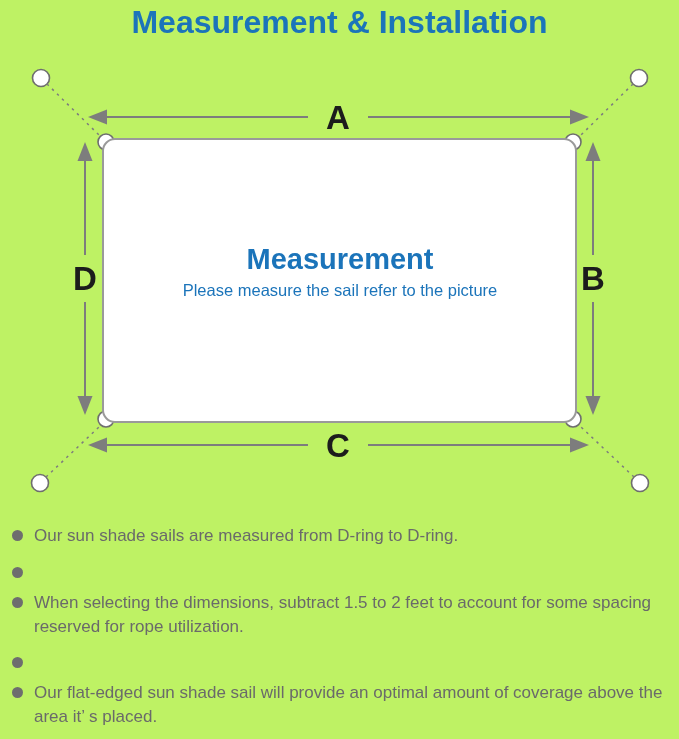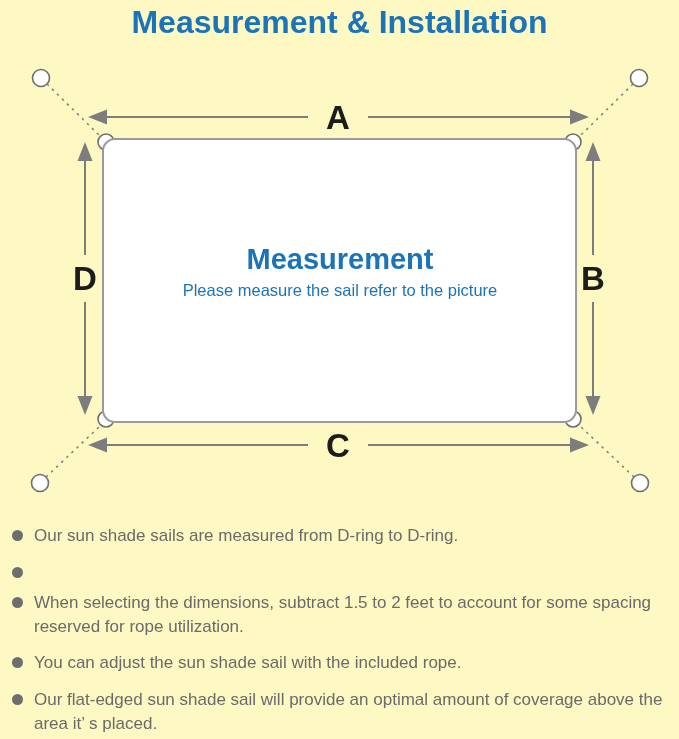--- a/index.html
+++ b/index.html
@@ -5,21 +5,21 @@
   html, body {
     margin: 0;
     padding: 0;
     background: #ffffff;
     font-family: "Liberation Sans", sans-serif;
   }
   .page {
     position: relative;
     width: 679px;
     height: 739px;
-    background: #fef9c3;
+    background: #bef264;
     overflow: hidden;
   }
   .page-title {
     margin: 0;
     padding-top: 4px;
     text-align: center;
     font-size: 32px;
     font-weight: bold;
     letter-spacing: 0px;
     color: #1b74ba;
@@ -143,21 +143,20 @@
     </li>
     <li class="note-item">
       <span class="bullet-dot"></span>
     </li>
     <li class="note-item">
       <span class="bullet-dot"></span>
       <span class="note-text">When selecting the dimensions, subtract 1.5 to 2 feet to account for some spacing reserved for rope utilization.</span>
     </li>
     <li class="note-item">
       <span class="bullet-dot"></span>
-      <span class="note-text">You can adjust the sun shade sail with the included rope.</span>
     </li>
     <li class="note-item">
       <span class="bullet-dot"></span>
       <span class="note-text">Our flat-edged sun shade sail will provide an optimal amount of coverage above the area it’ s placed.</span>
     </li>
   </ul>
 
 </div>
 
 </body></html>

